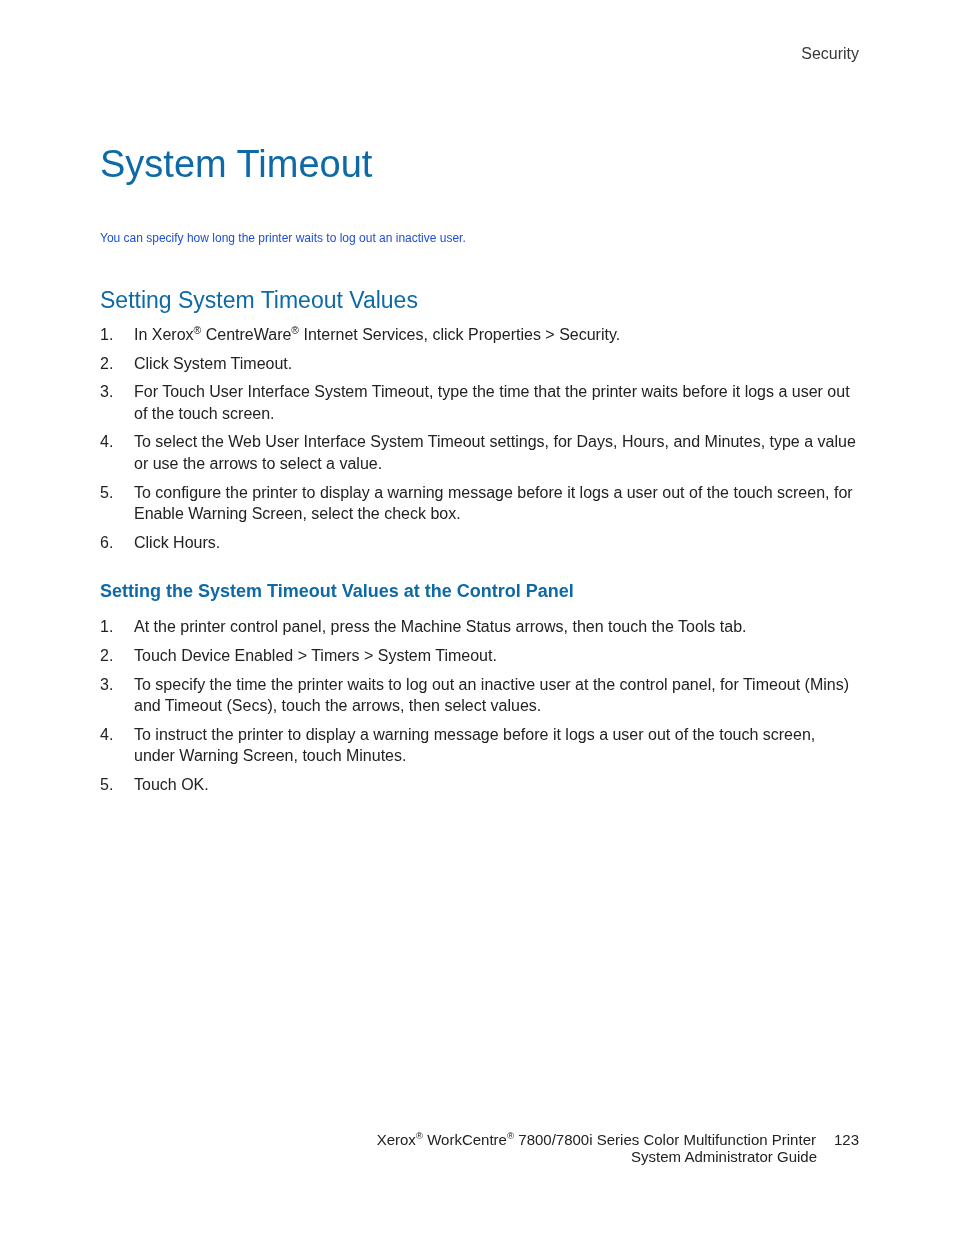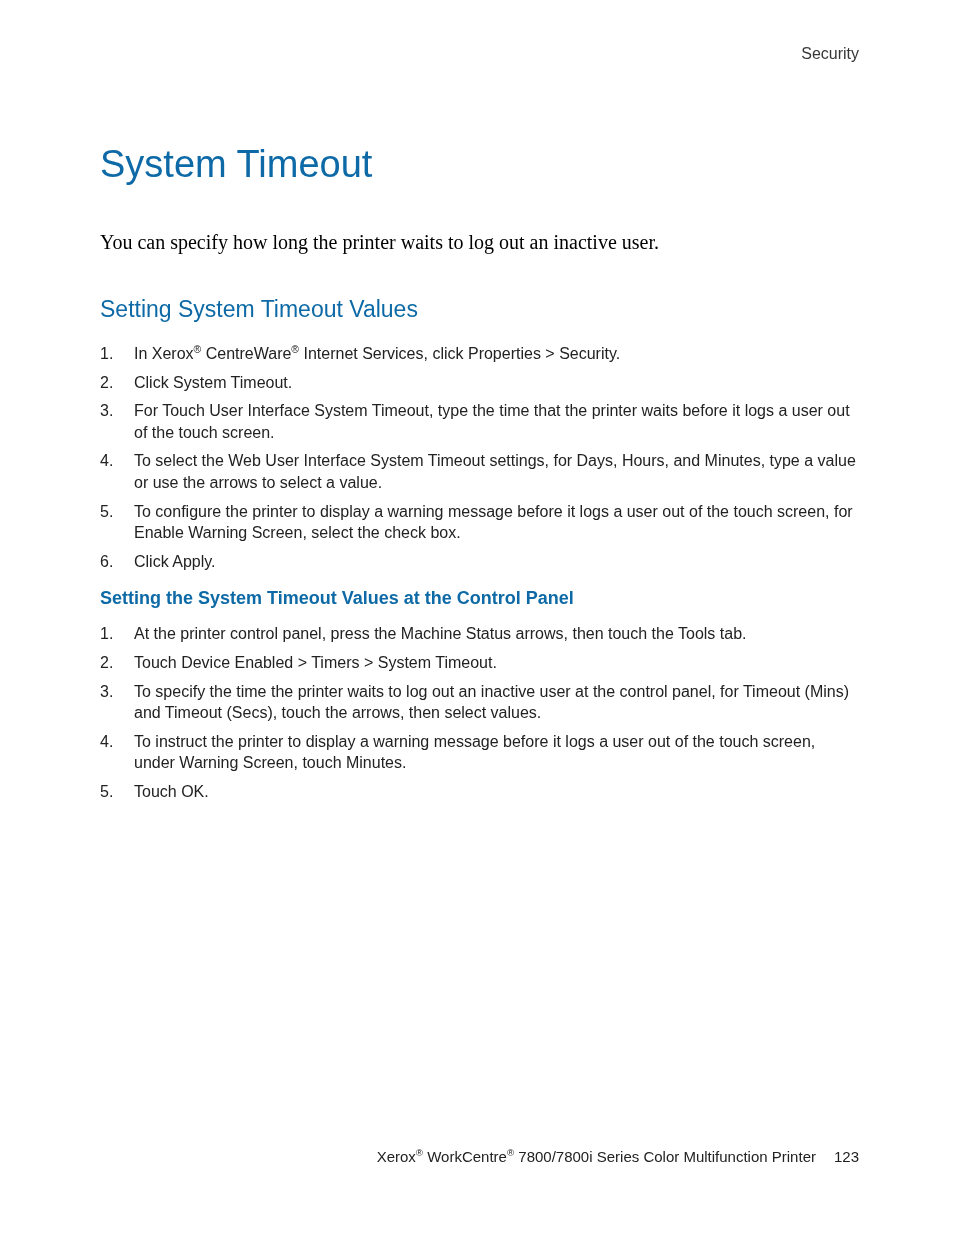--- a/index.html
+++ b/index.html
@@ -18,36 +18,35 @@
       color: #373737;
       margin-bottom: 80px;
     }
     .page-title {
       font-size: 38px;
       font-weight: 400;
       color: #0d6aa6;
       margin-bottom: 45px;
     }
     .intro {
-      font-size: 20px;
-      color: #000000;
+      font-size: 12px;
+      color: #1d4ed8;
       margin-bottom: 42px;
-      font-family: Liberation Serif, serif;
     }
     .section-heading {
       font-size: 23px;
       font-weight: 400;
       color: #0d6aa6;
-      margin-bottom: 20px;
+      margin-bottom: 10px;
     }
     .sub-heading {
       font-size: 18px;
       font-weight: 700;
       color: #0d6aa6;
-      margin-top: 16px;
+      margin-top: 28px;
       margin-bottom: 14px;
     }
     ol.steps {
       list-style: none;
       padding: 0;
       margin: 0;
     }
     ol.steps > li {
       display: flex;
       font-size: 16px;
@@ -109,21 +108,21 @@
     <span class="num">4.</span>
     <span class="body">To select the Web User Interface System Timeout settings, for Days, Hours, and Minutes, type a value or use the arrows to select a value.</span>
   </li>
   <li>
     <span class="num">5.</span>
     <span class="body">To configure the printer to display a warning message before it logs a user out of the touch screen, for Enable Warning Screen, select the check box.</span>
   </li>
   <li>
     <span class="num">6.</span>
     <span class="body">
-      <span>Click </span><span class="b">Apply</span><span>.</span>
+      <span>Click </span><span class="b">Hours</span><span>.</span>
     </span>
   </li>
 </ol>
 
 <h3 class="sub-heading">Setting the System Timeout Values at the Control Panel</h3>
 
 <ol class="steps">
   <li>
     <span class="num">1.</span>
     <span class="body">
@@ -152,14 +151,15 @@
       <span>Touch </span><span class="b">OK</span><span>.</span>
     </span>
   </li>
 </ol>
 
 <div class="footer">
   <div class="footer-lines">
     <span class="footer-line">
       <span>Xerox</span><sup>®</sup><span> WorkCentre</span><sup>®</sup><span> 7800/7800i Series Color Multifunction Printer</span><span class="pnum">123</span>
     </span>
+    <span class="footer-line" style="padding-right:42px;">System Administrator Guide</span>
   </div>
 </div>
 
 </body></html>

